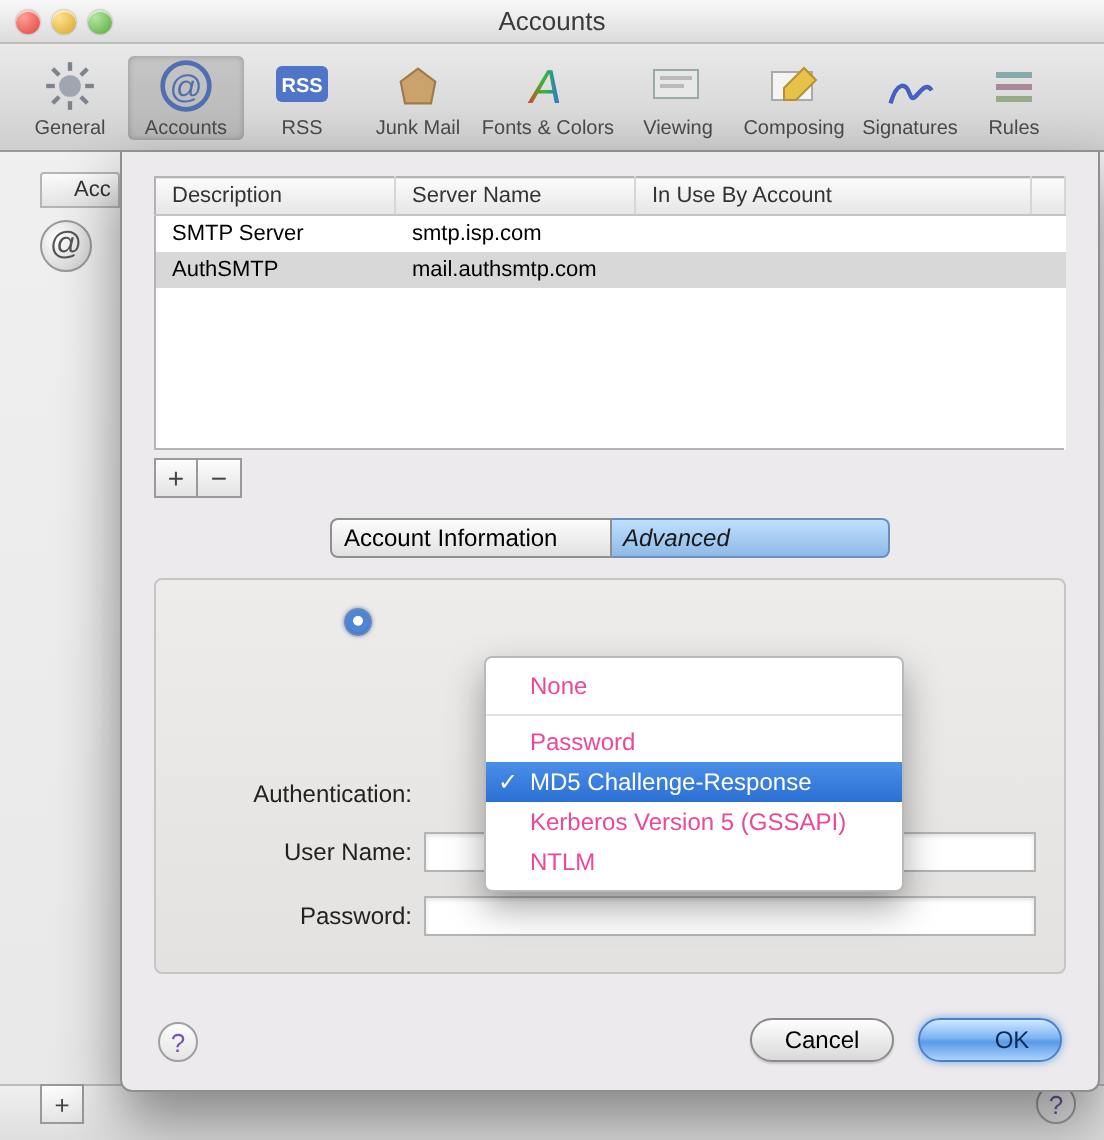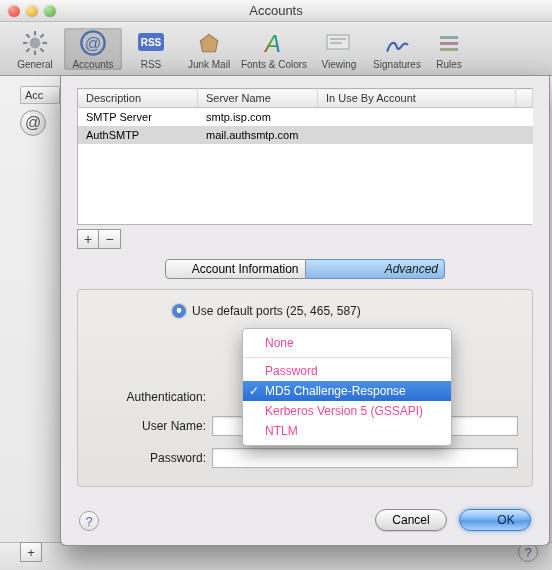--- a/index.html
+++ b/index.html
@@ -17,42 +17,42 @@
   
   .toolbar { height: 54px; background: linear-gradient(#eaeaea, #cfcfcf); border-bottom: 1px solid #9a9a9a; display: flex; align-items: center; padding: 0 6px; gap: 0; }
   .tool { width: 58px; text-align: center; font-size: 10px; color: #4a4a4a; }
   .tool.selected { background: linear-gradient(#c5c5c5,#b8b8b8); border-radius: 3px; box-shadow: inset 0 0 3px rgba(0,0,0,0.25); }
   .tool .icon { height: 30px; display: flex; align-items: center; justify-content: center; }
   .tool .label { margin-top: 1px; }
 
   
   .mainbg { position: absolute; top: 76px; left: 0; right: 0; bottom: 28px; background: linear-gradient(#f0f0f0,#e8e8e8); }
   .acc-stub { position: absolute; top: 86px; left: 20px; width: 40px; font-size: 11px; color: #333; }
-  .acc-stub .hdr { background: linear-gradient(#fbfbfb,#e3e3e3); border: 1px solid #b5b5b5; padding: 2px 4px; border-radius: 2px 2px 0 0; }
+  .acc-stub .hdr { background: linear-gradient(#fbfbfb,#e3e3e3); border: 1px solid #b5b5b5; padding: 2px 16px; border-radius: 2px 2px 0 0; }
   .acc-stub .at { margin-top: 6px; width: 26px; height: 26px; border-radius: 50%; background: radial-gradient(circle at 35% 35%, #fff, #c9c9c9); border:1px solid #999; display:flex;align-items:center;justify-content:center;color:#555;font-size:16px;}
   .plus-stub { position:absolute; left:20px; bottom:8px; display:flex; }
   .plus-stub button { width:22px;height:20px;border:1px solid #9a9a9a;background:linear-gradient(#fdfdfd,#e4e4e4);font-size:13px;color:#444; }
 
   
   .sheet { position: absolute; top: 76px; left: 60px; width: 490px; height: 470px; background: #eceaec; border: 1px solid #8f8f8f; border-top: none; border-radius: 0 0 6px 6px; box-shadow: 0 14px 30px rgba(0,0,0,0.45); }
   .sheet-inner { padding: 12px 16px 10px 16px; }
 
   
   .srv-table { width: 100%; border: 1px solid #b3b3b3; background: #fff; font-size: 11px; border-collapse: collapse; }
   .srv-table th { text-align: left; font-weight: normal; padding: 3px 8px; background: linear-gradient(#fbfbfb,#e6e6e6); border-bottom: 1px solid #c4c4c4; border-right: 1px solid #d6d6d6; color:#333; }
   .srv-table td { padding: 3px 8px; border-right: 1px solid transparent; }
   .srv-table tr.sel td { background: #d8d8d8; }
   .srv-table .spacer td { height: 80px; }
   .pm { margin-top: 4px; display:flex; }
   .pm button { width: 22px; height: 20px; border: 1px solid #9a9a9a; background: linear-gradient(#fdfdfd,#e4e4e4); font-size: 14px; line-height: 14px; color:#444; padding:0; }
   .pm button + button { border-left: none; }
 
   
   .tabs { margin: 10px auto 0 auto; width: 280px; display: flex; font-size: 12px; }
-  .tabs .tabbtn { flex: 1; padding: 2px 6px; text-align: right; border: 1px solid #8f8f8f; background: linear-gradient(#fcfcfc,#e1e1e1); }
+  .tabs .tabbtn { flex: 1; padding: 2px 6px; text-align: left; border: 1px solid #8f8f8f; background: linear-gradient(#fcfcfc,#e1e1e1); }
   .tabs .tabbtn:first-child { border-radius: 4px 0 0 4px; }
   .tabs .tabbtn:last-child  { border-radius: 0 4px 4px 0; border-left: none; font-style: italic; }
   .tabs .tabbtn.active { background: linear-gradient(#bfe0ff,#8fb9e6); border-color:#6a8fbd; color:#1a1a1a; }
 
   
   .formbox { margin-top: 10px; border: 1px solid #c6c5c6; border-radius: 4px; background: linear-gradient(#edeceb,#e3e2e1); padding: 14px 14px 18px 14px; position: relative; }
   .radio-row { display:flex; align-items:center; gap:6px; font-size:12px; color:#222; margin-left: 80px; margin-bottom: 6px; }
   .radio-dot { width:14px;height:14px;border-radius:50%;border:1px solid #6c87b6;background:radial-gradient(circle at 50% 45%, #fff 0 25%, #4f85d6 30% 60%, #2e5fa9 100%);box-shadow: 0 0 2px rgba(47,95,169,0.7);}
   .field-row { display:flex; align-items:center; font-size:12px; margin-top: 12px; }
   .field-row .lbl { width: 120px; text-align: right; padding-right: 6px; color:#222; }
@@ -149,20 +149,29 @@
   </div>
   <div class="tool">
     <div class="icon">
       <svg width="28" height="24" viewBox="0 0 28 24">
           <rect x="2" y="4" width="22" height="14" fill="#e8e8e8" stroke="#9aa"></rect>
           <rect x="5" y="7" width="16" height="2" fill="#bbb"></rect>
           <rect x="5" y="11" width="12" height="2" fill="#bbb"></rect>
         </svg>
     </div>
     <div class="label">Viewing</div>
+  </div>
+  <div class="tool">
+    <div class="icon">
+      <svg width="26" height="24" viewBox="0 0 26 24">
+          <rect x="2" y="5" width="20" height="14" fill="#f4f4f4" stroke="#aaa"></rect>
+          <path d="M18 3 L24 9 L14 19 L8 19 L8 13 Z" fill="#e7c24a" stroke="#b5922f"></path>
+        </svg>
+    </div>
+    <div class="label">Composing</div>
   </div>
   <div class="tool">
     <div class="icon">
       <svg width="26" height="26" viewBox="0 0 24 24">
           <path d="M3 20 C6 10, 10 10, 12 16 C14 22, 18 8, 22 14" fill="none" stroke="#4560c0" stroke-width="2"></path>
         </svg>
     </div>
     <div class="label">Signatures</div>
   </div>
   <div class="tool" style="width:46px">
@@ -226,21 +235,20 @@
     </div>
 
     <div class="tabs">
       <div class="tabbtn">Account Information</div>
       <div class="tabbtn active">Advanced</div>
     </div>
 
     <div class="formbox">
       <div class="radio-row">
         <span class="radio-dot"></span>
-        <span>Use default ports (25, 465, 587)</span>
       </div>
 
       <div class="dropdown">
         <div class="opt">None</div>
         <div class="opt group-top">Password</div>
         <div class="opt highlight">MD5 Challenge-Response</div>
         <div class="opt">Kerberos Version 5 (GSSAPI)</div>
         <div class="opt">NTLM</div>
       </div>
 

